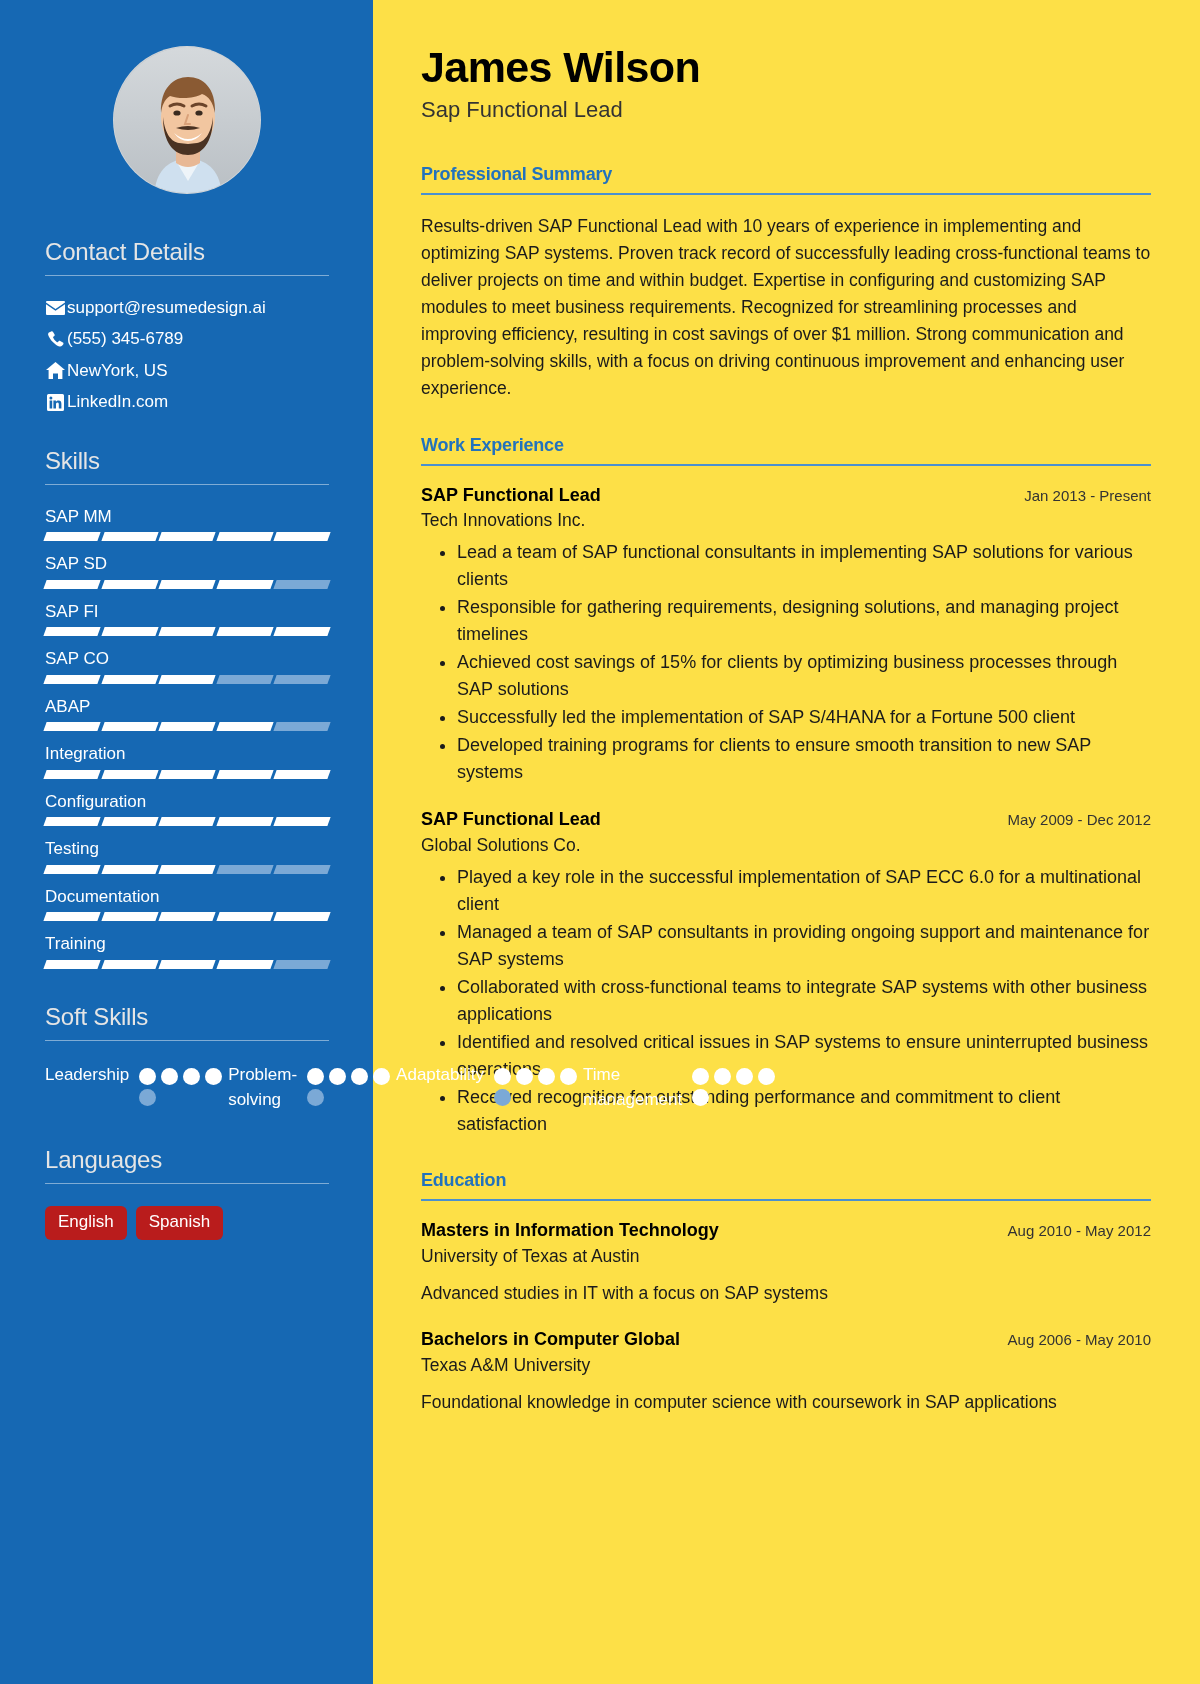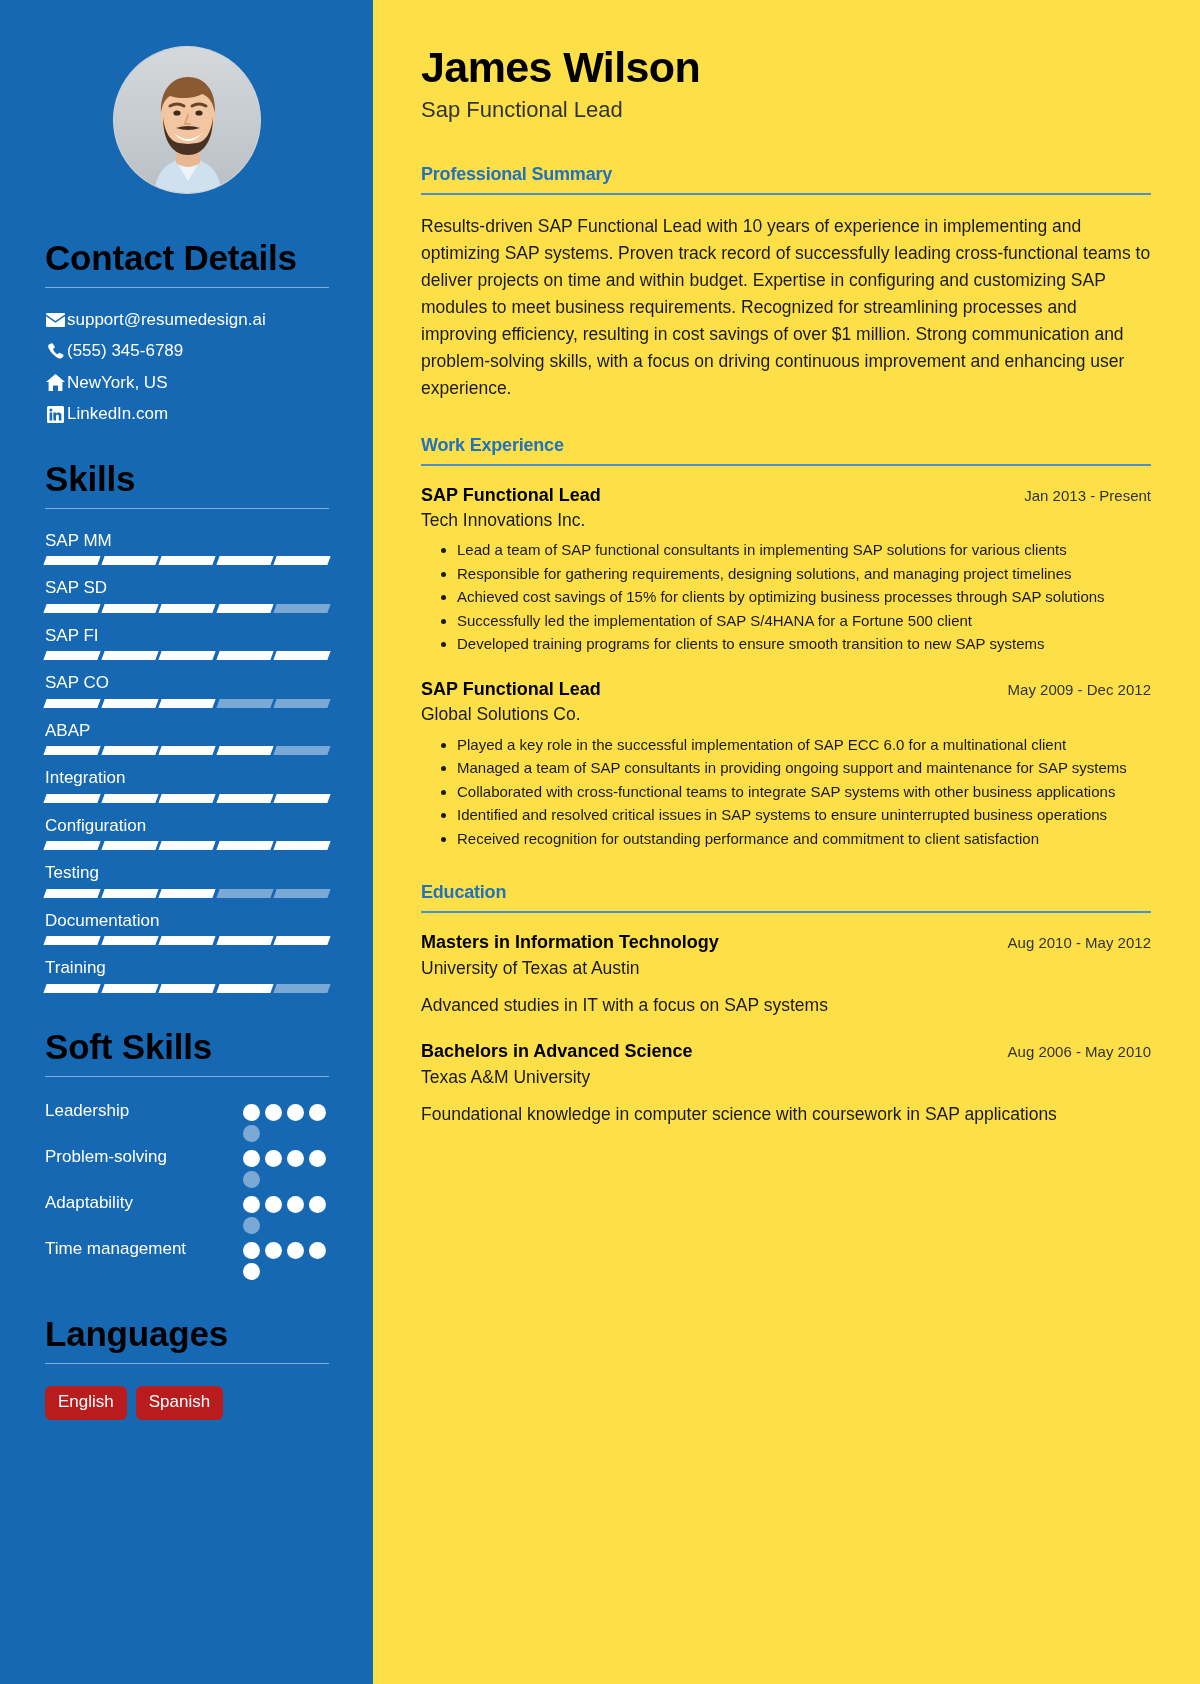--- a/index.html
+++ b/index.html
@@ -20,22 +20,22 @@
   }
   .photo-wrap { display:flex; justify-content:center; margin-top:6px; margin-bottom:44px; }
   .photo {
     width:148px; height:148px; border-radius:50%;
     overflow:hidden; background:#c3c8cc; position:relative;
     border:1px solid rgba(255,255,255,0.25);
   }
   .photo svg { display:block; width:148px; height:148px; }
 
   .side-h {
-    font-size:35px; font-weight:bold; letter-spacing:-0.2px;
-    margin-bottom:9px; color:#000000;
+    font-size:24px; font-weight:normal; letter-spacing:-0.2px;
+    margin-bottom:9px; color:#e5e5e5;
   }
   .side-rule { height:1px; background:rgba(255,255,255,0.45); margin-bottom:22px; }
   .side-block { margin-bottom:34px; }
 
   .contact-list { display:flex; flex-direction:column; gap:11px; }
   .contact-row { display:flex; align-items:center; gap:1px; font-size:17px; }
   .contact-ico { width:21px; min-width:21px; display:flex; align-items:center; justify-content:center; }
   .contact-ico svg { fill:#ffffff; display:block; }
   .contact-txt { font-size:17px; line-height:1.2; color:#fff; }
 
@@ -43,21 +43,21 @@
   .skill-item { margin-bottom:13px; }
   .skill-name { font-size:17px; margin-bottom:6px; color:#fff; line-height:1.15; }
   .bar { display:flex; gap:4px; height:9px; }
   .seg {
     flex:1; height:9px; background:#ffffff;
     transform:skewX(-20deg);
   }
   .seg.off { background:#7ba9d6; }
 
   
-  .soft-list { display:flex; flex-direction:column; gap:3px; }
+  .soft-list { display:flex; gap:3px; }
   .soft-row { display:flex; align-items:flex-start; gap:10px; }
   .soft-name { font-size:17px; flex:1; line-height:1.45; color:#fff; }
   .dots {
     width:86px; min-width:86px; display:flex; flex-wrap:wrap;
     gap:4px 5px; padding-top:5px; align-content:flex-start;
   }
   .dot { width:17px; height:17px; border-radius:50%; background:#ffffff; }
   .dot.off { background:#7ba9d6; }
 
   
@@ -88,21 +88,21 @@
 
   .summary { font-size:17.5px; line-height:1.55; color:#1b1b1b; text-align:left; }
 
   .entry { margin-bottom:22px; }
   .entry-head { display:flex; justify-content:space-between; align-items:baseline; gap:14px; }
   .entry-title { font-size:18px; font-weight:bold; color:#000; line-height:1.3; }
   .entry-date { font-size:15px; color:#333; white-space:nowrap; }
   .entry-org { font-size:17.5px; color:#1b1b1b; line-height:1.4; margin-top:1px; }
   .entry-desc { font-size:17.5px; color:#1b1b1b; line-height:1.5; margin-top:12px; }
   .bullets { margin:7px 0 0 0; padding-left:36px; }
-  .bullets li { font-size:15px; line-height:1.5; color:#1b1b1b; margin-bottom:1px; }
+  .bullets li { font-size:18px; line-height:1.5; color:#1b1b1b; margin-bottom:1px; }
 </style>
 </head>
 <body>
 
 <div class="page">
 
   <aside class="sidebar">
 
     <div class="photo-wrap">
       <div class="photo">
@@ -399,21 +399,21 @@
           <div class="entry">
     <div class="entry-head">
       <span class="entry-title">Masters in Information Technology</span>
       <span class="entry-date">Aug 2010 - May 2012</span>
     </div>
     <div class="entry-org">University of Texas at Austin</div>
     <div class="entry-desc">Advanced studies in IT with a focus on SAP systems</div>
   </div>
           <div class="entry">
     <div class="entry-head">
-      <span class="entry-title">Bachelors in Advanced Science</span>
+      <span class="entry-title">Bachelors in Computer Global</span>
       <span class="entry-date">Aug 2006 - May 2010</span>
     </div>
     <div class="entry-org">Texas A&amp;M University</div>
     <div class="entry-desc">Foundational knowledge in computer science with coursework in SAP applications</div>
   </div>
         </div>
     </section>
 
   </main>
 </div>

